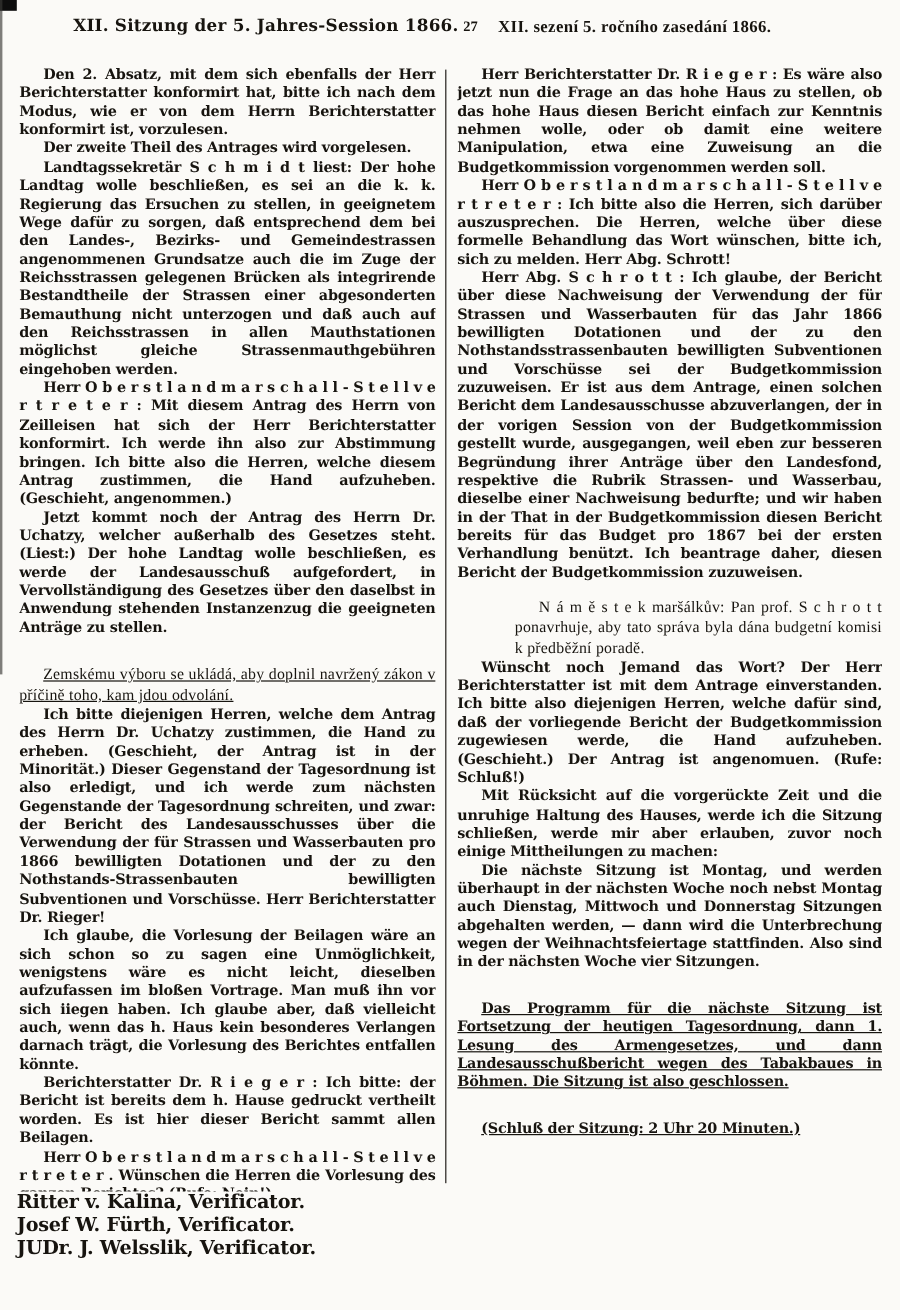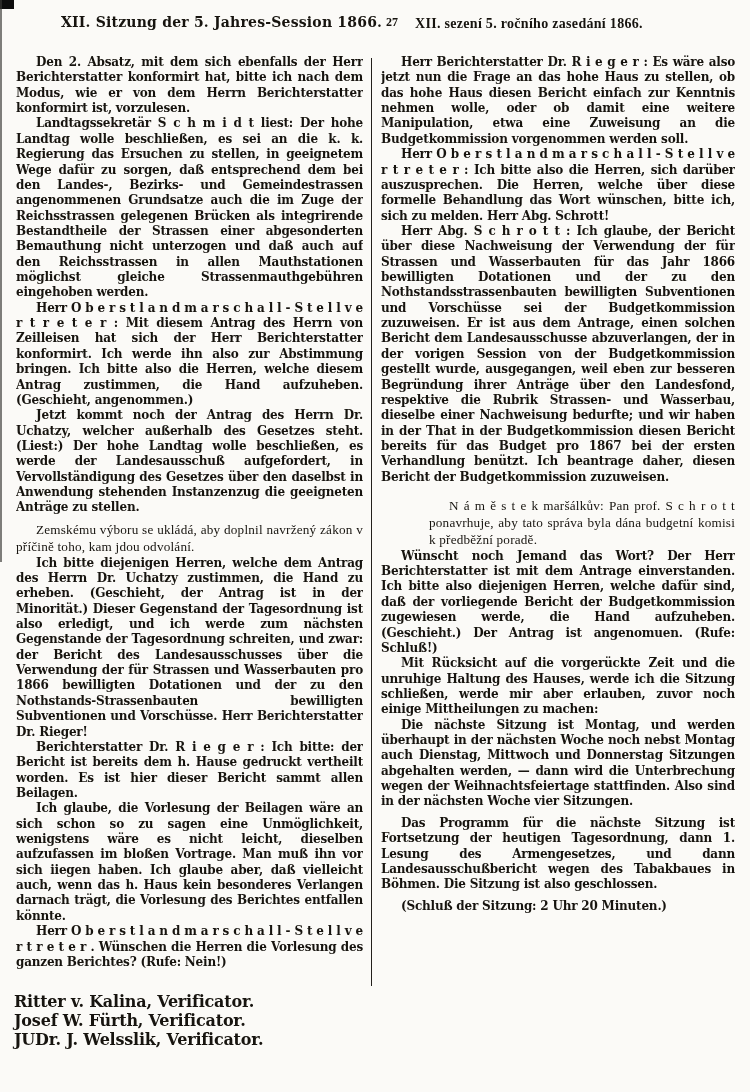--- a/index.html
+++ b/index.html
@@ -44,21 +44,21 @@
     text-align:justify; text-indent:20px;
     font-size:12px; line-height:1.28;
   }
   .para.fraktur {
     font-family:"DejaVu Serif", serif; font-weight:700; letter-spacing:-0.2px;
   }
   .para.antiqua {
     font-family:"Liberation Serif", serif; font-weight:400; font-size:13.2px; letter-spacing:.2px;
   }
   .para.gap   { margin-top:13px;margin-left:48px; }
-  .para.gap-s { margin-top:6px;  }
+  .para.gap-s { margin-top:23px;text-decoration:underline;  }
 
   
   .footer {
     position:absolute; top:992px; left:14px; width:724px;
     display:flex; justify-content:space-between; align-items:baseline;flex-direction:column;
   }
   .footer .sig {
     font-family:"DejaVu Serif", serif; font-weight:700; font-size:16px; letter-spacing:-0.2px;
     white-space:nowrap;
   }
@@ -70,27 +70,28 @@
 <div class="edge-line"></div>
 
 <div class="header">
   <span class="t-de">XII. Sitzung der 5. Jahres-Session 1866.</span>
   <span class="t-num">27</span>
   <span class="t-cs">XII. sezení 5. ročního zasedání 1866.</span>
 </div>
 
 <div class="col col-left" id="col-left">
     <p class="para fraktur">Den 2. Absatz, mit dem sich ebenfalls der Herr Berichterstatter konformirt hat, bitte ich nach dem Modus, wie er von dem Herrn Berichterstatter konformirt ist, vorzulesen.</p>
+    <p class="para fraktur">Der zweite Theil des Antrages wird vorgelesen.</p>
     <p class="para fraktur">Landtagssekretär S c h m i d t liest: Der hohe Landtag wolle beschließen, es sei an die k. k. Regierung das Ersuchen zu stellen, in geeignetem Wege dafür zu sorgen, daß entsprechend dem bei den Landes-, Bezirks- und Gemeindestrassen angenommenen Grundsatze auch die im Zuge der Reichsstrassen gelegenen Brücken als integrirende Bestandtheile der Strassen einer abgesonderten Bemauthung nicht unterzogen und daß auch auf den Reichsstrassen in allen Mauthstationen möglichst gleiche Strassenmauthgebühren eingehoben werden.</p>
     <p class="para fraktur">Herr O b e r s t l a n d m a r s c h a l l - S t e l l v e r t r e t e r :  Mit diesem Antrag des Herrn von Zeilleisen hat sich der Herr Berichterstatter konformirt. Ich werde ihn also zur Abstimmung bringen. Ich bitte also die Herren, welche diesem Antrag zustimmen, die Hand aufzuheben. (Geschieht, angenommen.)</p>
     <p class="para fraktur">Jetzt kommt noch der Antrag des Herrn Dr. Uchatzy, welcher außerhalb des Gesetzes steht. (Liest:) Der hohe Landtag wolle beschließen, es werde der Landesausschuß aufgefordert, in Vervollständigung des Gesetzes über den daselbst in Anwendung stehenden Instanzenzug die geeigneten Anträge zu stellen.</p>
     <p class="para antiqua gap-s">Zemskému výboru se ukládá, aby doplnil navržený zákon v příčině toho, kam jdou odvolání.</p>
     <p class="para fraktur">Ich bitte diejenigen Herren, welche dem Antrag des Herrn Dr. Uchatzy zustimmen, die Hand zu erheben. (Geschieht, der Antrag ist in der Minorität.) Dieser Gegenstand der Tagesordnung ist also erledigt, und ich werde zum nächsten Gegenstande der Tagesordnung schreiten, und zwar: der Bericht des Landesausschusses über die Verwendung der für Strassen und Wasserbauten pro 1866 bewilligten Dotationen und der zu den Nothstands-Strassenbauten bewilligten Subventionen und Vorschüsse. Herr Berichterstatter Dr. Rieger!</p>
+    <p class="para fraktur">Ich glaube, die Vorlesung der Beilagen wäre an sich schon so zu sagen eine Unmöglichkeit, wenigstens wäre es nicht leicht, dieselben aufzufassen im bloßen Vortrage. Man muß ihn vor sich iiegen haben. Ich glaube aber, daß vielleicht auch, wenn das h. Haus kein besonderes Verlangen darnach trägt, die Vorlesung des Berichtes entfallen könnte.</p>
     <p class="para fraktur">Berichterstatter Dr. R i e g e r :  Ich bitte: der Bericht ist bereits dem h. Hause gedruckt vertheilt worden. Es ist hier dieser Bericht sammt allen Beilagen.</p>
-    <p class="para fraktur">Ich glaube, die Vorlesung der Beilagen wäre an sich schon so zu sagen eine Unmöglichkeit, wenigstens wäre es nicht leicht, dieselben aufzufassen im bloßen Vortrage. Man muß ihn vor sich iiegen haben. Ich glaube aber, daß vielleicht auch, wenn das h. Haus kein besonderes Verlangen darnach trägt, die Vorlesung des Berichtes entfallen könnte.</p>
     <p class="para fraktur">Herr O b e r s t l a n d m a r s c h a l l - S t e l l v e r t r e t e r .  Wünschen die Herren die Vorlesung des ganzen Berichtes? (Rufe: Nein!)</p>
   </div>
 <div class="divider"></div>
 <div class="col col-right" id="col-right">
     <p class="para fraktur">Herr Berichterstatter Dr. R i e g e r :  Es wäre also jetzt nun die Frage an das hohe Haus zu stellen, ob das hohe Haus diesen Bericht einfach zur Kenntnis nehmen wolle, oder ob damit eine weitere Manipulation, etwa eine Zuweisung an die Budgetkommission vorgenommen werden soll.</p>
     <p class="para fraktur">Herr O b e r s t l a n d m a r s c h a l l - S t e l l v e r t r e t e r :  Ich bitte also die Herren, sich darüber auszusprechen. Die Herren, welche über diese formelle Behandlung das Wort wünschen, bitte ich, sich zu melden. Herr Abg. Schrott!</p>
     <p class="para fraktur">Herr Abg. S c h r o t t :  Ich glaube, der Bericht über diese Nachweisung der Verwendung der für Strassen und Wasserbauten für das Jahr 1866 bewilligten Dotationen und der zu den Nothstandsstrassenbauten bewilligten Subventionen und Vorschüsse sei der Budgetkommission zuzuweisen. Er ist aus dem Antrage, einen solchen Bericht dem Landesausschusse abzuverlangen, der in der vorigen Session von der Budgetkommission gestellt wurde, ausgegangen, weil eben zur besseren Begründung ihrer Anträge über den Landesfond, respektive die Rubrik Strassen- und Wasserbau, dieselbe einer Nachweisung bedurfte; und wir haben in der That in der Budgetkommission diesen Bericht bereits für das Budget pro 1867 bei der ersten Verhandlung benützt. Ich beantrage daher, diesen Bericht der Budgetkommission zuzuweisen.</p>
     <p class="para antiqua gap">N á m ě s t e k  maršálkův: Pan prof. S c h r o t t  ponavrhuje, aby tato správa byla dána budgetní komisi k předběžní poradě.</p>
     <p class="para fraktur">Wünscht noch Jemand das Wort? Der Herr Berichterstatter ist mit dem Antrage einverstanden. Ich bitte also diejenigen Herren, welche dafür sind, daß der vorliegende Bericht der Budgetkommission zugewiesen werde, die Hand aufzuheben. (Geschieht.) Der Antrag ist angenomuen. (Rufe: Schluß!)</p>
     <p class="para fraktur">Mit Rücksicht auf die vorgerückte Zeit und die unruhige Haltung des Hauses, werde ich die Sitzung schließen, werde mir aber erlauben, zuvor noch einige Mittheilungen zu machen:</p>

